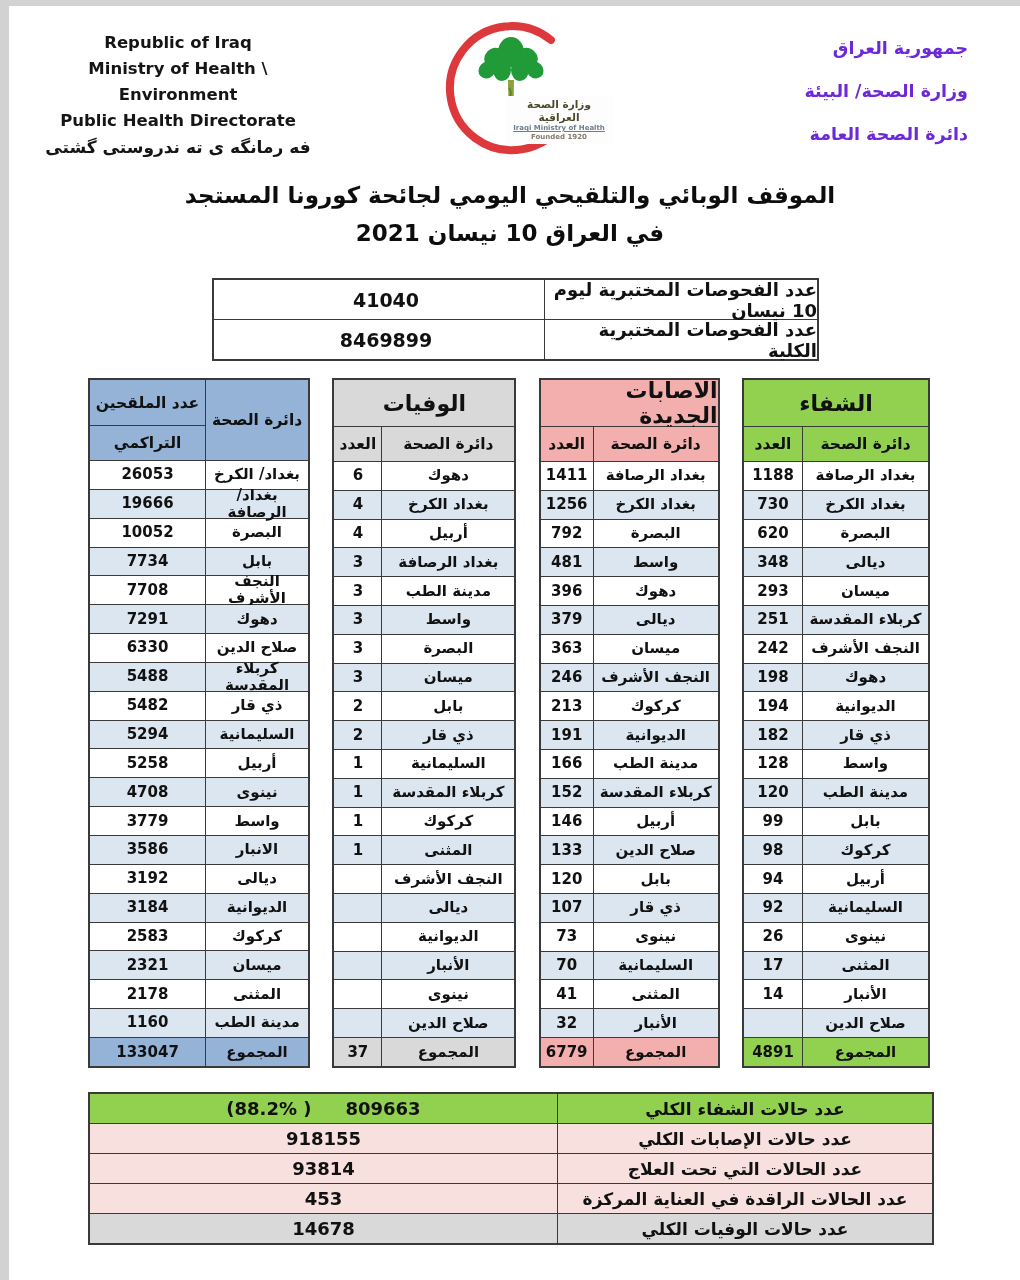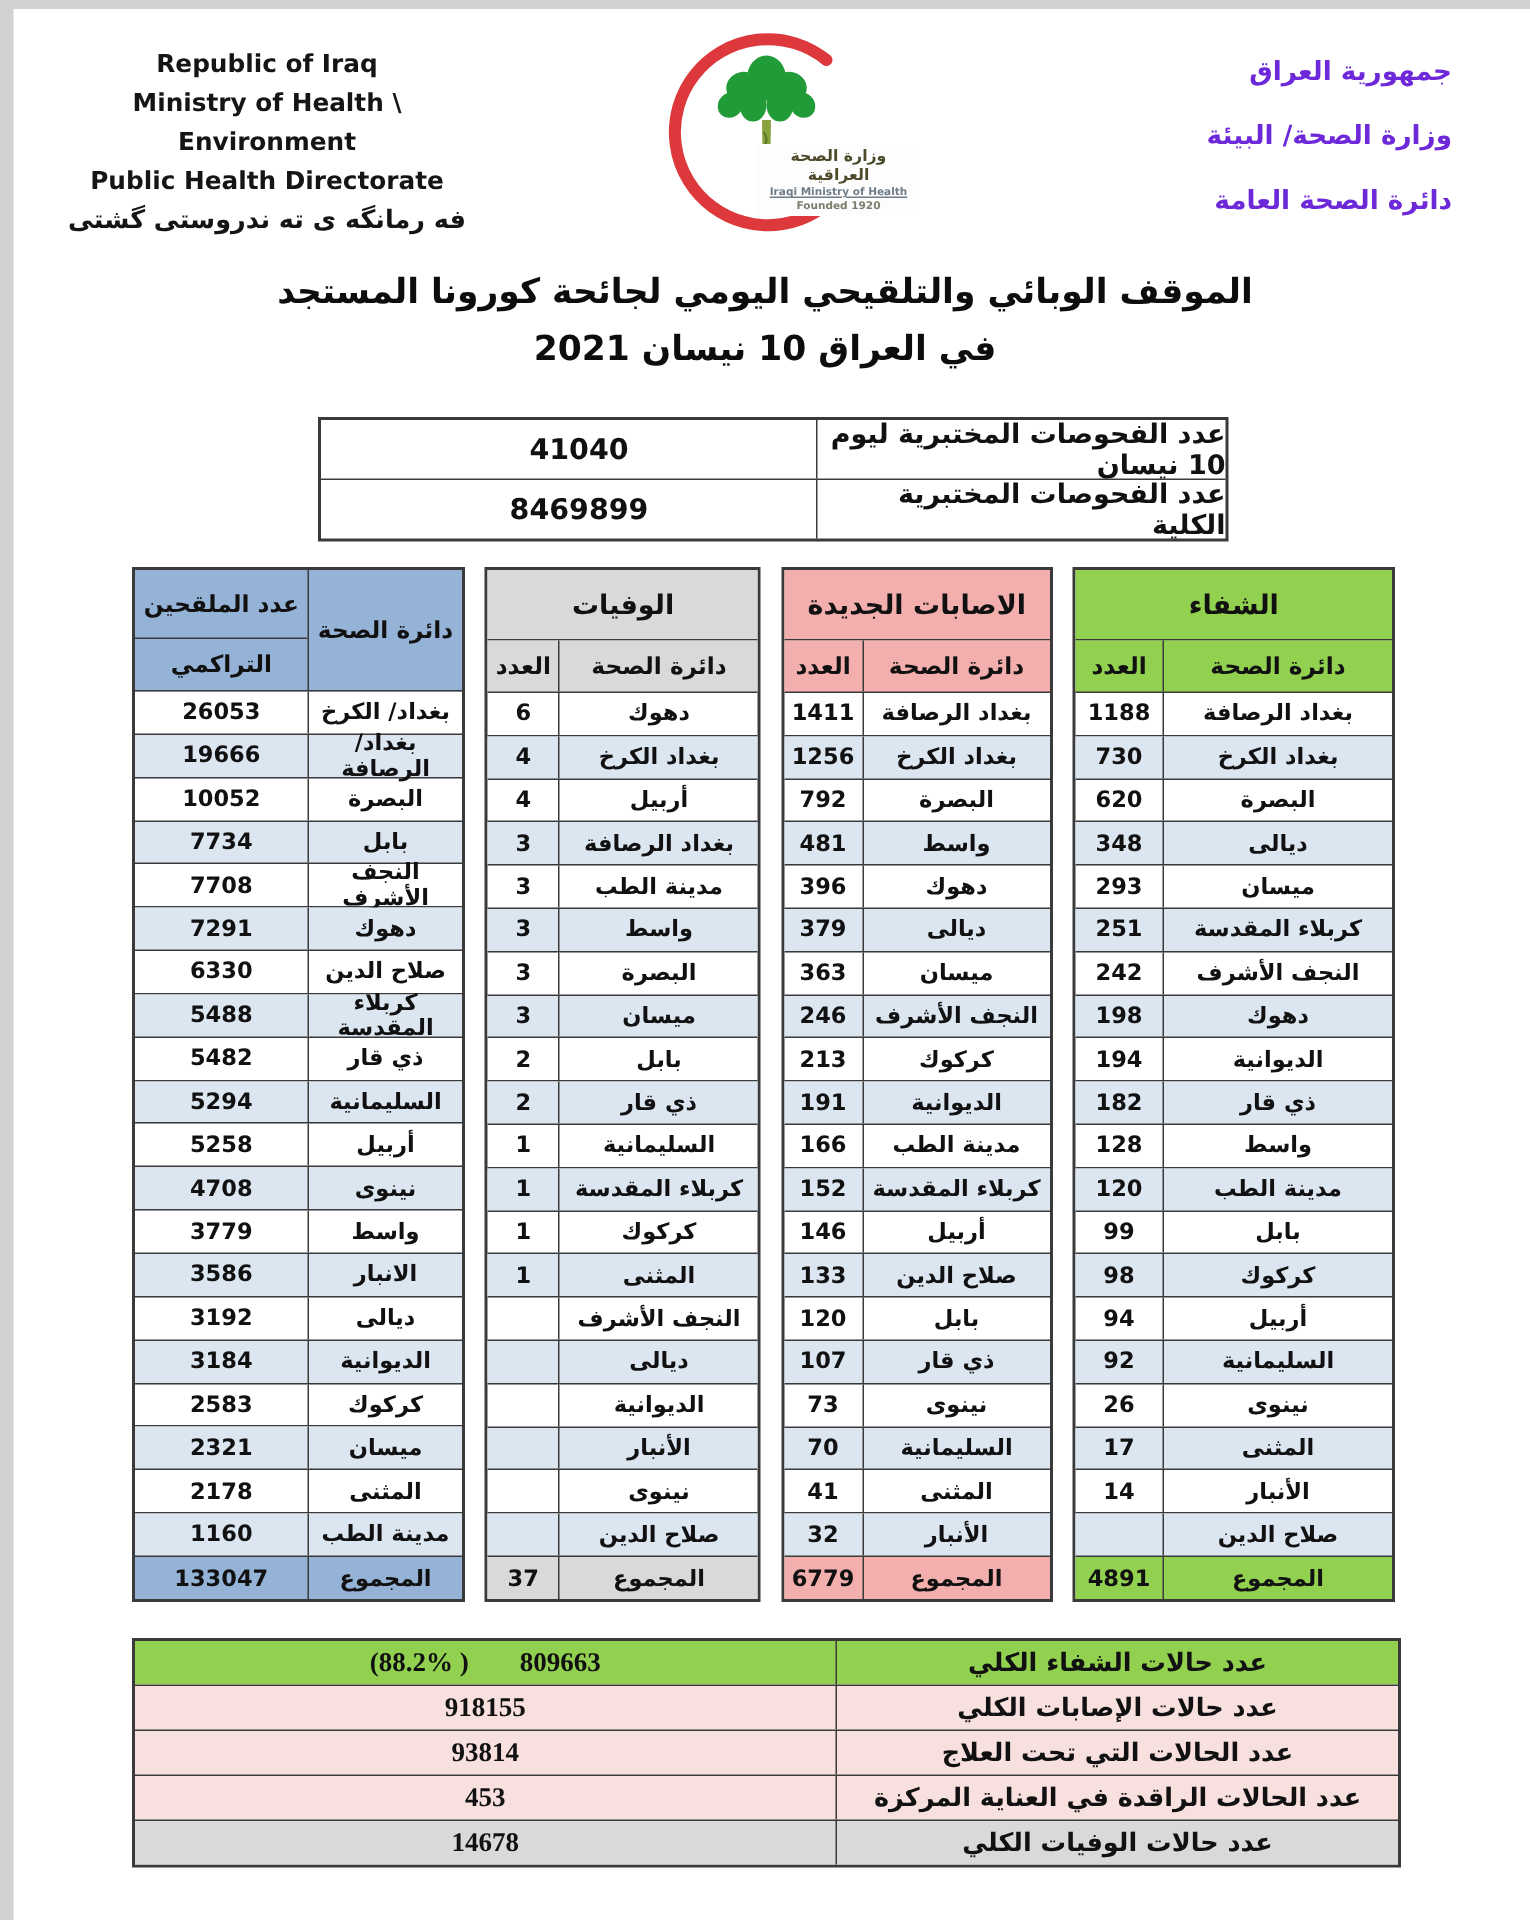--- a/index.html
+++ b/index.html
@@ -35,22 +35,22 @@
   
   .tests{position:absolute;left:212px;top:278px;width:603px;border:2px solid var(--bd);direction:rtl;}
   .tests .trw{display:flex;height:39px;}
   .tests .trw + .trw{border-top:1.6px solid var(--bd);}
   .tests .lbl{width:272px;display:flex;align-items:center;justify-content:center;font-size:18px;border-inline-end:1.6px solid var(--bd);}
   .tests .val{flex:1;display:flex;align-items:center;justify-content:center;font-size:19px;padding-left:14px;}
 
   
   .tables-wrap{position:absolute;left:88px;top:378px;width:842px;height:690px;display:flex;justify-content:space-between;direction:rtl;}
   .dtable{display:flex;flex-direction:column;border:2px solid var(--bd);direction:rtl;box-sizing:border-box;}
-  .t-recovery{width:215px;} .t-infections{width:181px;} .t-deaths{width:184px;} .t-vaccinated{width:222px;}
-  .t-title{height:46px;display:flex;align-items:center;justify-content:center;font-size:18px;border-bottom:1.6px solid var(--bd);}
+  .t-recovery{width:188px;} .t-infections{width:181px;} .t-deaths{width:184px;} .t-vaccinated{width:222px;}
+  .t-title{height:46px;display:flex;align-items:center;justify-content:center;font-size:22px;border-bottom:1.6px solid var(--bd);}
   .t-cols{display:flex;height:34px;border-bottom:1.6px solid var(--bd);}
   .h-name{flex:1;display:flex;align-items:center;justify-content:center;font-size:15.5px;border-inline-end:1.6px solid var(--bd);}
   .h-val{display:flex;align-items:center;justify-content:center;font-size:15.5px;}
   .t-recovery .h-val,.t-recovery .val{width:58px;}
   .t-infections .h-val,.t-infections .val{width:52px;}
   .t-deaths .h-val,.t-deaths .val{width:47px;}
   .t-vaccinated .h-stack,.t-vaccinated .val{width:115px;}
   .t-recovery .t-title,.t-recovery .t-cols{background:var(--c-recovery);}
   .t-infections .t-title,.t-infections .t-cols{background:var(--c-infections);}
   .t-deaths .t-title,.t-deaths .t-cols{background:var(--c-deaths);}
@@ -71,21 +71,21 @@
   .t-recovery .t-total{background:var(--c-recovery);}
   .t-infections .t-total{background:var(--c-infections);}
   .t-deaths .t-total{background:var(--c-deaths);}
   .t-vaccinated .t-total{background:var(--c-vaccinated);}
 
   
   .summary{position:absolute;left:88px;top:1092px;width:842px;border:2px solid var(--bd);direction:rtl;}
   .srow{display:flex;height:29px;}
   .srow + .srow{border-top:1.6px solid var(--bd);}
   .srow .s-label{width:374px;display:flex;align-items:center;justify-content:center;font-size:17px;border-inline-end:1.6px solid var(--bd);}
-  .srow .s-value{flex:1;display:flex;direction:ltr;align-items:center;justify-content:center;gap:34px;font-size:18px;font-family:Liberation Serif, serif;}
+  .srow .s-value{flex:1;display:flex;direction:ltr;align-items:center;justify-content:center;gap:34px;font-size:18px;}
   .srow.green{background:var(--c-recovery);}
   .srow.pink{background:var(--c-summary_pink);}
   .srow.gray{background:var(--c-deaths);}
 </style>
 </head>
 <body>
 
 <div class="edge-left"></div>
 <div class="edge-top"></div>
 

